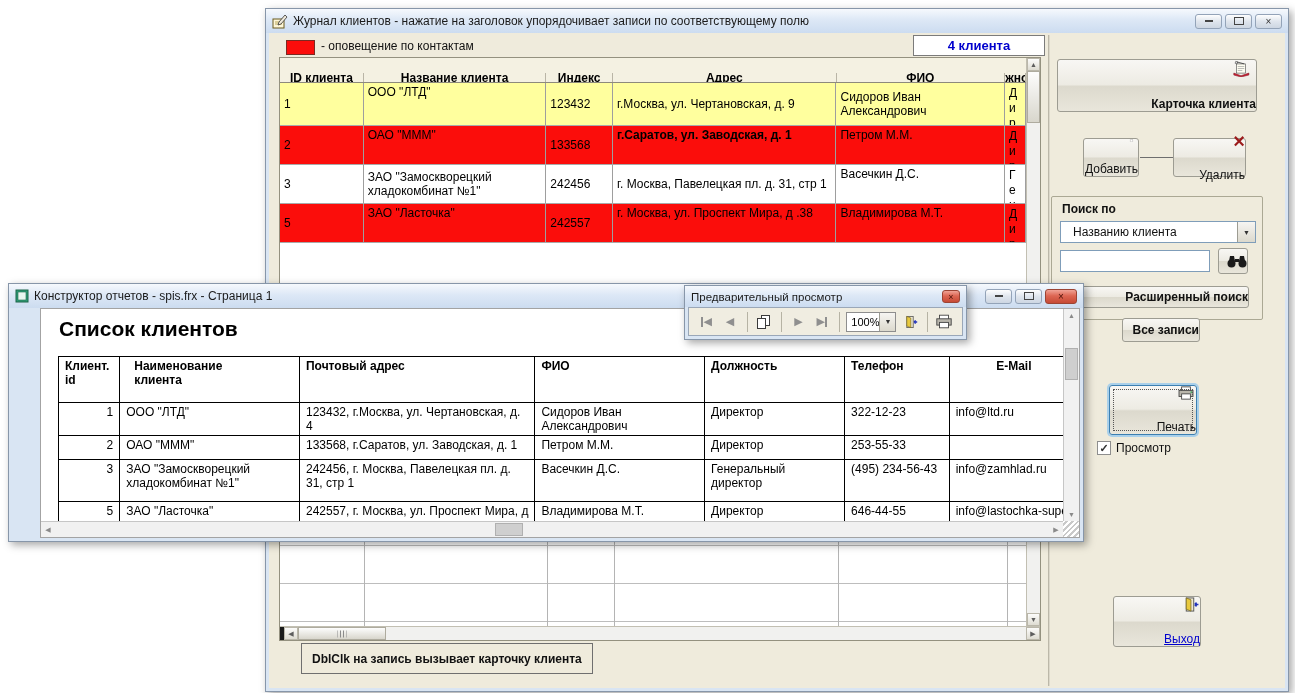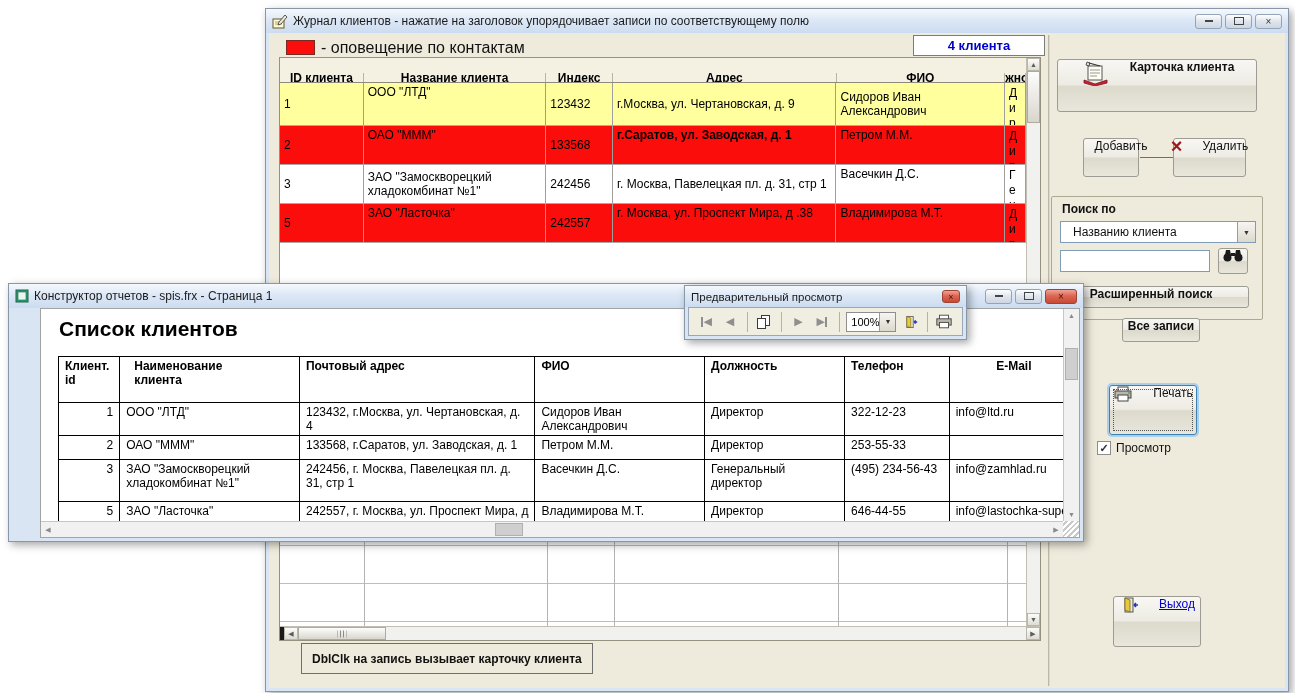--- a/index.html
+++ b/index.html
@@ -13,21 +13,21 @@
     background:linear-gradient(#fefefe,#dfe5ed 50%,#cdd6e2);display:flex;align-items:center;justify-content:center;
     font-size:10px;color:#333;box-sizing:border-box;}
   .win-btn .bar{width:8px;height:2px;background:#444;}
   .win-btn .box{width:8px;height:6px;border:1px solid #444;}
   .win-btn.red{background:linear-gradient(#f0a396,#dd6653 45%,#c64a35);border-color:#9c4434;color:#4d120a;width:32px;}
   .client{position:absolute;left:3px;right:3px;top:24px;bottom:3px;}
 
   
   #main-client{background:#efebdc;}
   .legend-swatch{position:absolute;left:17px;top:7px;width:27px;height:13px;background:#fb0d0b;border:1px solid #7a2a22;}
-  .legend-text{position:absolute;left:52px;top:6px;font-size:16px;color:#111;}
+  .legend-text{position:absolute;left:52px;top:6px;font-size:12px;color:#111;}
   .count-badge{position:absolute;left:644px;top:2px;width:130px;height:19px;background:#fff;border:1px solid #7b7b7b;
     display:flex;align-items:center;justify-content:center;font-size:13px;font-weight:bold;color:#0000cd;}
   #grid{position:absolute;left:10px;top:24px;width:762px;height:584px;background:#fff;border:1px solid #94917f;box-sizing:border-box;}
   .grid-header{display:flex;height:24px;background:#f4f1e2;border-bottom:1px solid #8d8a7c;}
   .gh{box-sizing:border-box;border-right:1px solid #b9b5a6;display:flex;align-items:center;justify-content:center;
     font-size:12px;font-weight:bold;overflow:hidden;white-space:nowrap;margin-top:15px;}
   .grid-row{display:flex;border-bottom:1px solid #a9a9a9;}
   .gc{box-sizing:border-box;border-right:1px solid #9e9e9e;padding:2px 4px;font-size:12px;display:flex;align-items:center;
     overflow:hidden;line-height:14px;}
   .gc.last{display:block;word-break:break-all;line-height:15px;padding-top:3px;}
@@ -42,21 +42,21 @@
   .sb-btn{width:14px;height:13px;display:flex;align-items:center;justify-content:center;font-size:7px;color:#5d5d5d;
     background:linear-gradient(#fcfcfb,#dedcd2);border:1px solid #bab7aa;box-sizing:border-box;}
   .sb-thumb{background:linear-gradient(#fdfdfd,#d8d6cc);border:1px solid #aeab9e;box-sizing:border-box;position:relative;}
   .grip{position:absolute;left:50%;top:50%;transform:translate(-50%,-50%);width:9px;height:7px;
     background:repeating-linear-gradient(to right,#8b8b8b 0 1px,transparent 1px 3px);}
   .hint-box{position:absolute;left:32px;top:610px;height:17px;padding:6px 10px;border:1px solid #6f6f6f;background:#efebdc;
     display:flex;align-items:center;font-size:12px;font-weight:bold;color:#111;}
 
   
   .btn{background:linear-gradient(#f8f7f4,#edebe3 48%,#dcd9cd 52%,#e9e6db);border:1px solid #9d9c92;border-radius:3px;
-    box-sizing:border-box;display:flex;flex-direction:row;align-items:flex-start;justify-content:center;gap:20px;
+    box-sizing:border-box;display:flex;flex-direction:column;align-items:flex-end;justify-content:center;gap:20px;
     font-size:12px;color:#111;cursor:default;}
   #btn-card{position:absolute;left:788px;top:26px;width:200px;height:53px;font-weight:bold;}
   #btn-add{position:absolute;left:814px;top:105px;width:56px;height:39px;font-size:12px;}
   #btn-del{position:absolute;left:904px;top:105px;width:73px;height:39px;}
   .connector{position:absolute;left:871px;top:124px;width:33px;height:1px;background:#6e6e6e;}
   .xmark{font-size:20px;line-height:14px;font-weight:bold;color:#9b1b1b;}
   .groupbox{position:absolute;left:782px;top:163px;width:212px;height:124px;border:1px solid #aba894;border-radius:2px;box-sizing:border-box;}
   .gb-label{position:absolute;left:10px;top:5px;font-size:12px;font-weight:bold;color:#111;}
   .combo{position:absolute;left:8px;top:24px;width:196px;height:22px;background:#fff;border:1px solid #7f9db9;box-sizing:border-box;
     display:flex;align-items:center;}

